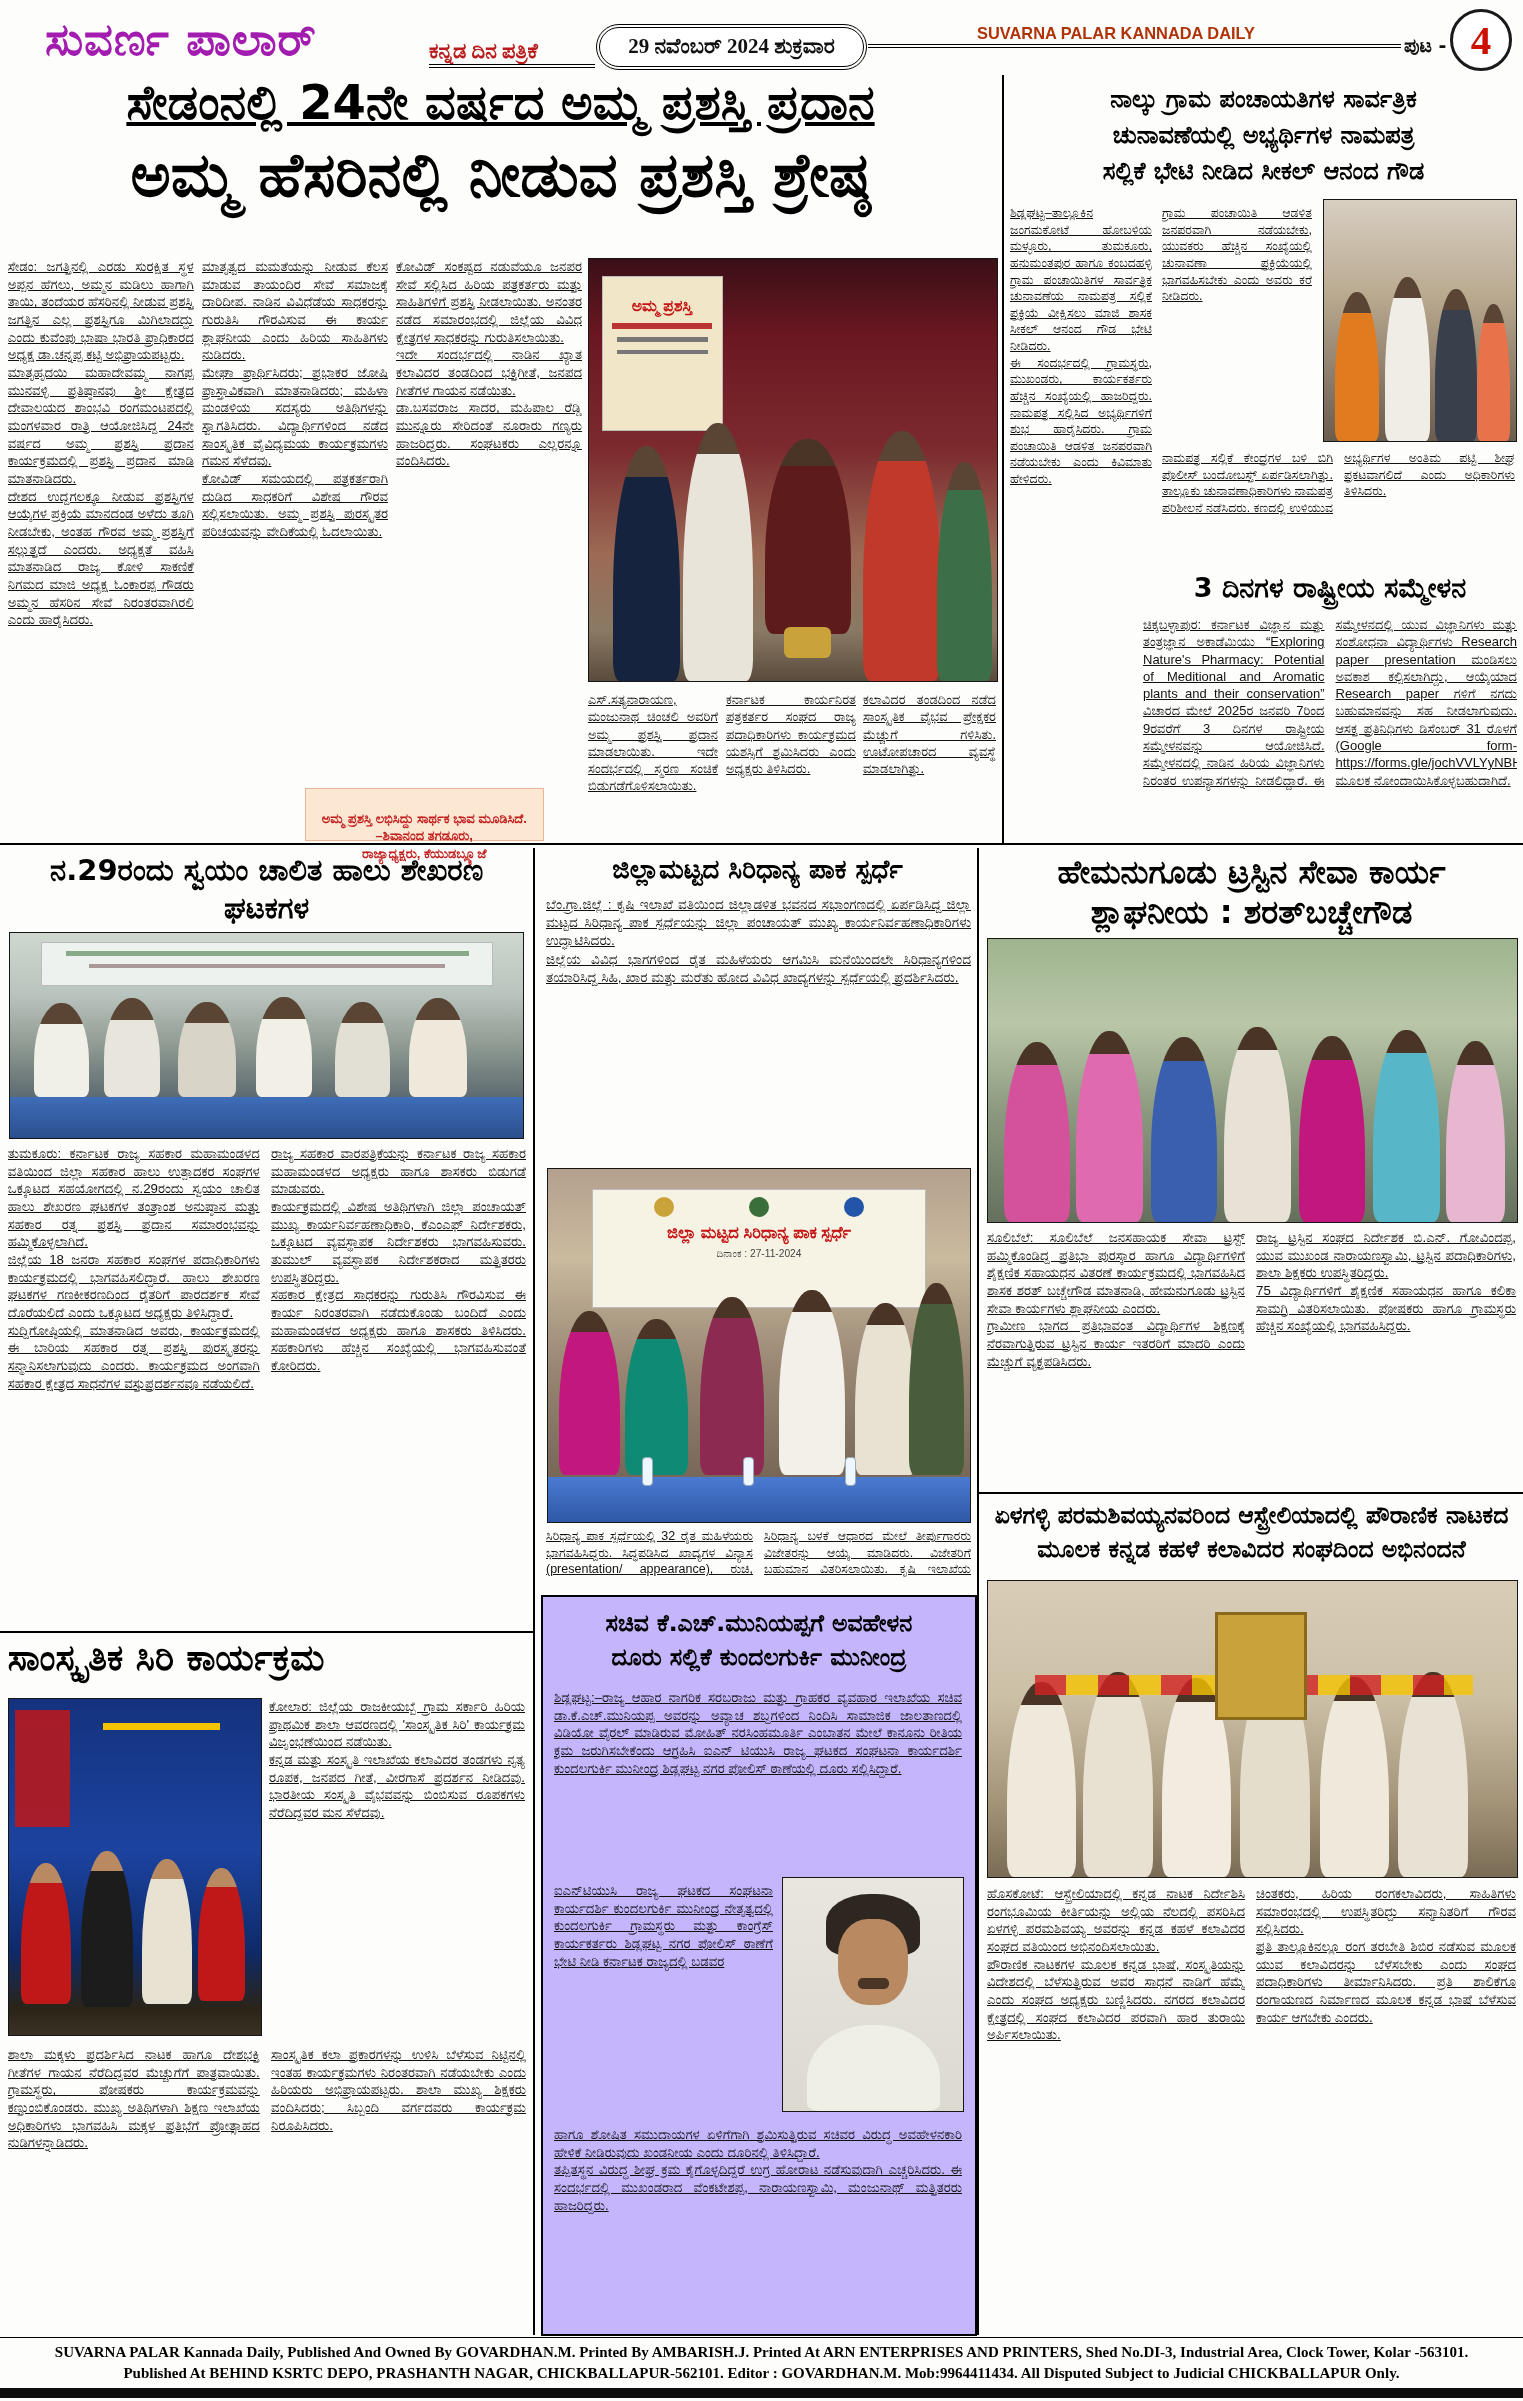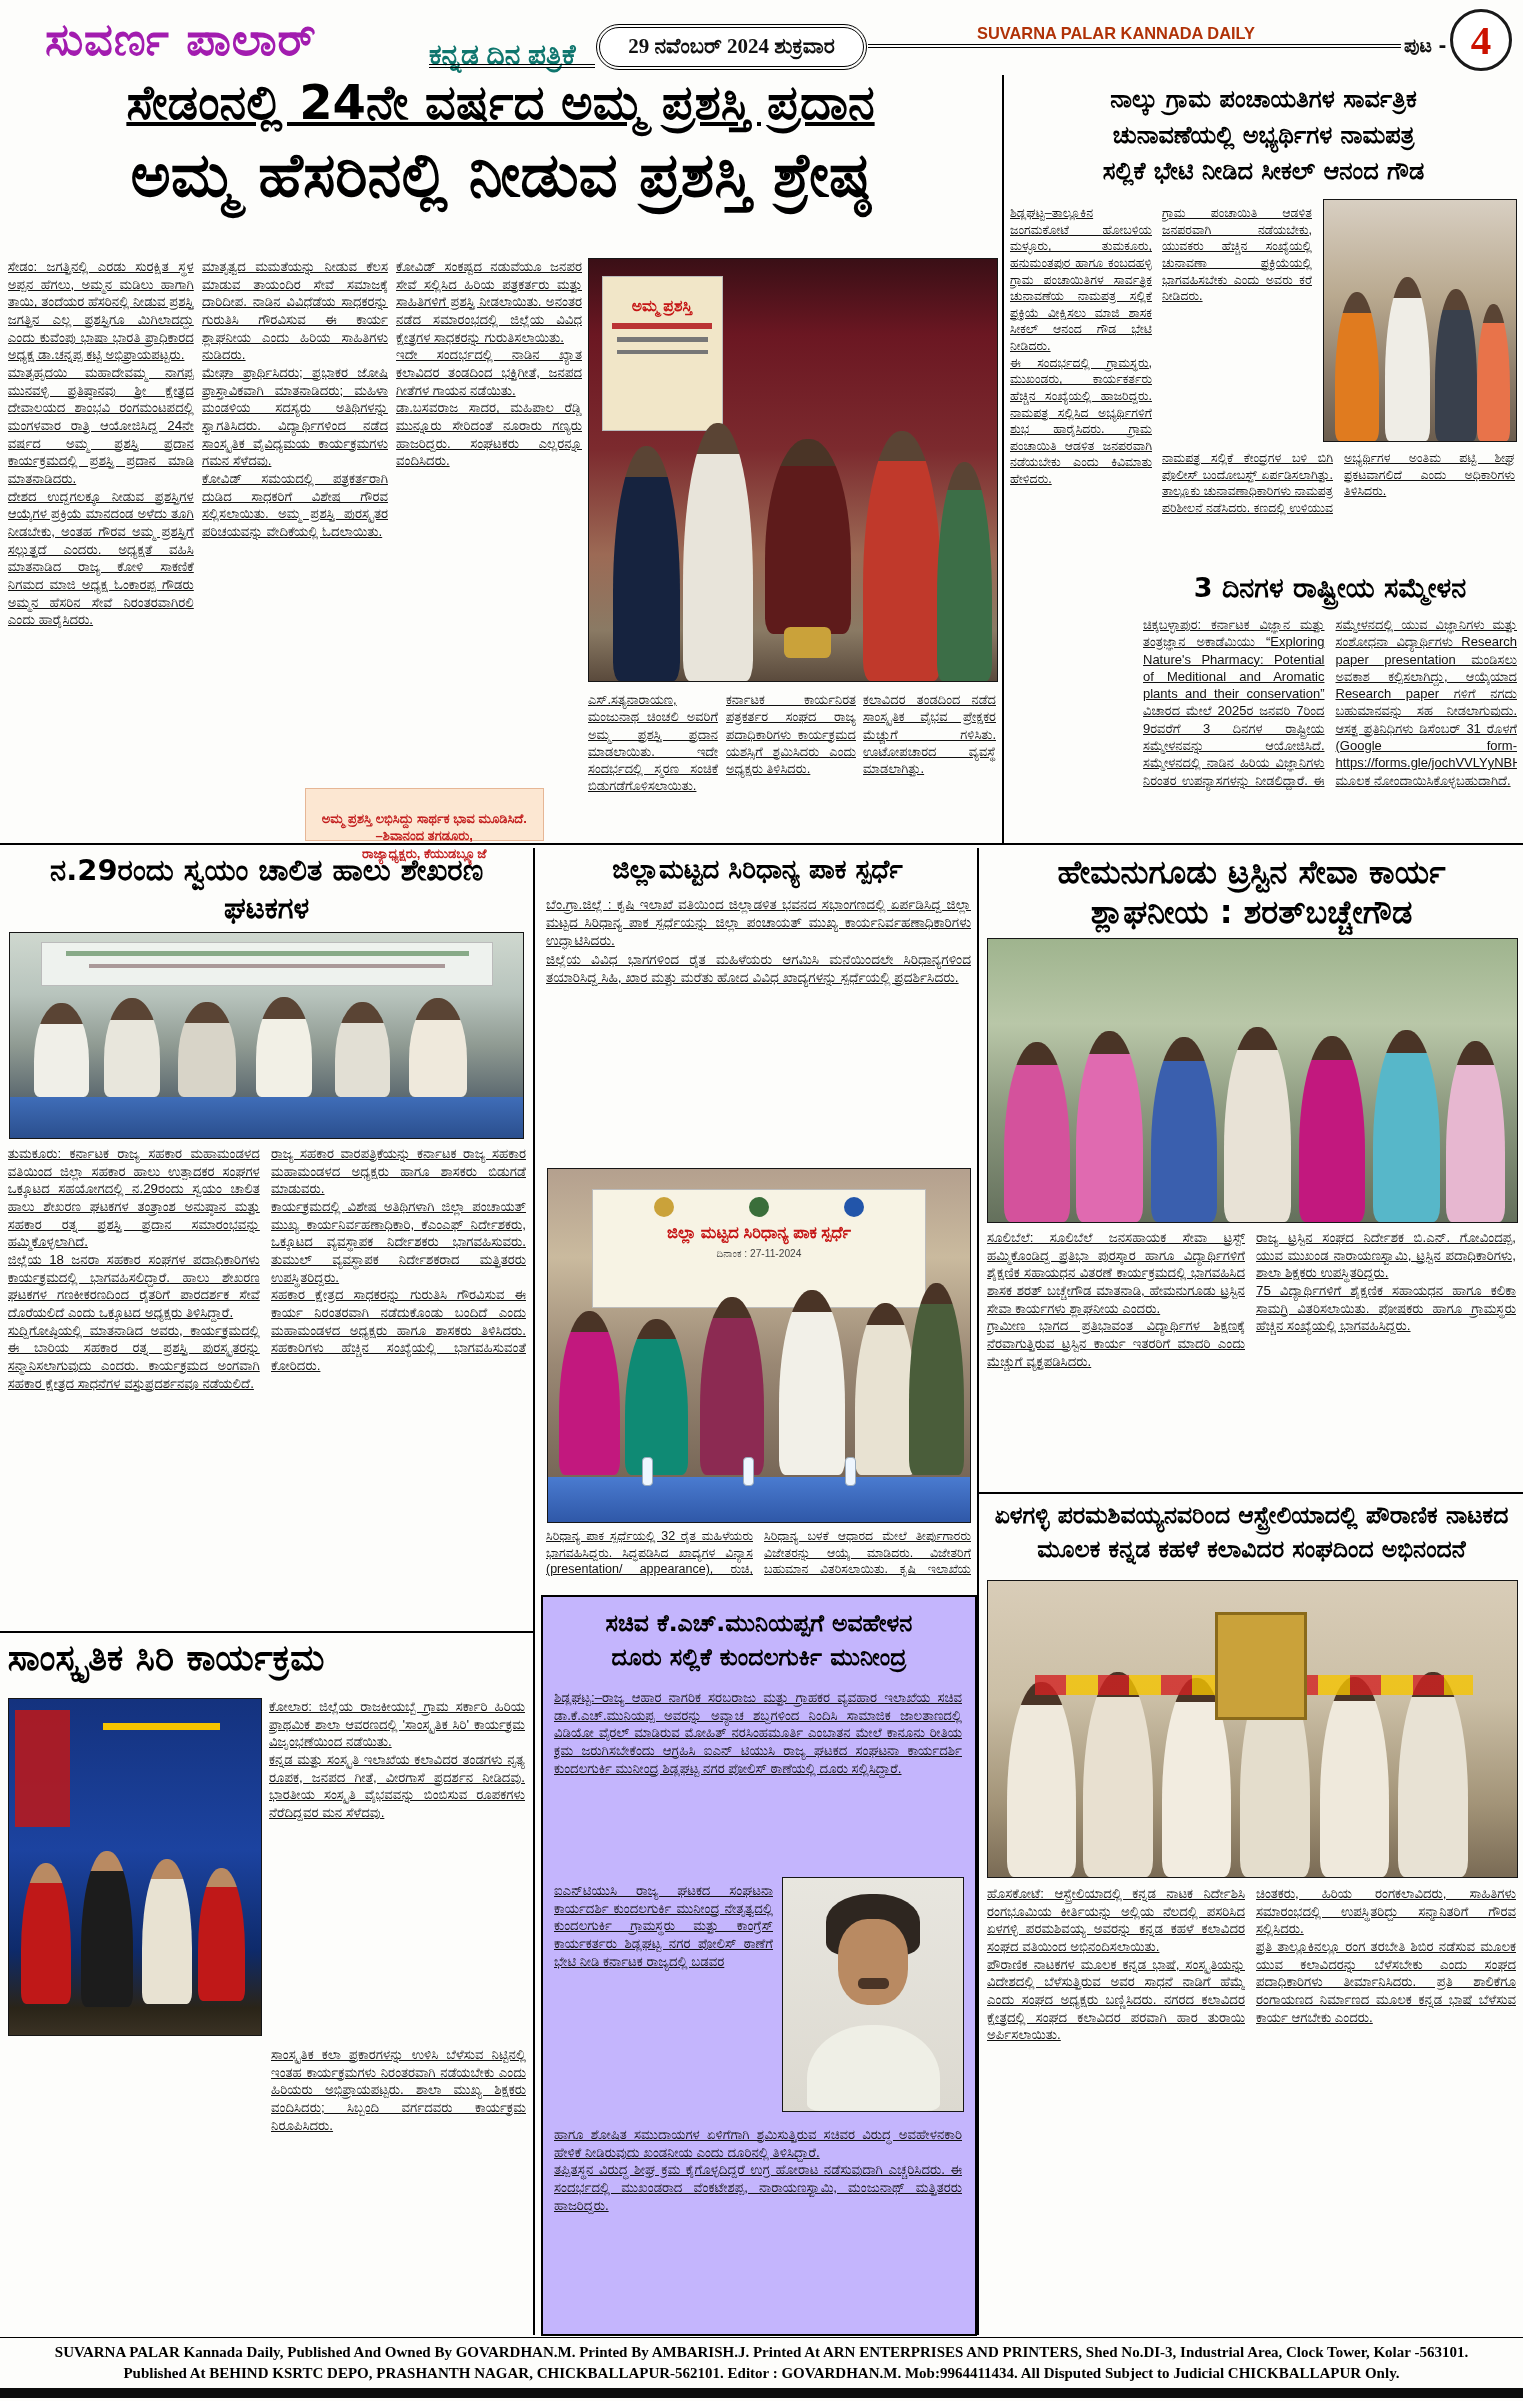--- a/index.html
+++ b/index.html
@@ -7,21 +7,21 @@
         font-family:"Liberation Sans",sans-serif;color:#111;overflow:hidden;}
   .abs{position:absolute;}
   .just{text-align:justify;line-height:1.33;overflow:hidden;white-space:pre-line;text-decoration:underline;}
   .kn-head{font-family:"DejaVu Sans",sans-serif;font-weight:bold;color:#000;text-align:center;line-height:1.08;}
   .vrule{position:absolute;width:1.6px;background:#000;}
   .hrule{position:absolute;height:1.6px;background:#000;}
   .dblrule{position:absolute;height:2.3px;border-top:1.6px solid #000;border-bottom:1.6px solid #000;background:transparent;}
   .photo{position:absolute;border:1.6px solid #161616;overflow:hidden;}
   .fig{position:absolute;border-radius:48% 48% 10% 10% / 62% 62% 8% 8%;}
   .masthead-title{font-family:"DejaVu Sans",sans-serif;font-weight:bold;color:#a21caf;font-size:45px;letter-spacing:0.8px;}
-  .masthead-sub{font-family:Liberation Sans, sans-serif;font-weight:bold;color:#0f766e;font-size:28px;}
+  .masthead-sub{font-family:Liberation Serif, serif;font-weight:bold;color:#b91c1c;font-size:21px;}
   .datebox{border:1.6px solid #000;outline:1.6px solid #000;outline-offset:2.3px;border-radius:22px;
            display:flex;align-items:center;justify-content:center;
            font-family:"Liberation Serif",serif;font-weight:bold;font-size:21px;background:#fff;}
   .eng-title{font-family:"Liberation Sans",sans-serif;font-weight:bold;color:#b03207;font-size:16.4px;letter-spacing:0px;}
   .page-circle{border:3.1px solid #1a1a1a;border-radius:50%;display:flex;align-items:center;justify-content:center;
                background:#fff;box-shadow:0 0 0 1.6px #fff;}
   .page-circle span{color:#cc1100;font-weight:bold;font-size:41px;font-family:"Liberation Serif",serif;}
   .quotebox{background:#fce7d2;border:0.8px solid #e6b695;color:#c21d1d;font-weight:bold;
             font-size:13px;line-height:1.35;padding:3.1px 6.3px;text-align:center;white-space:pre-line;}
   .footer-line{font-family:"Liberation Serif",serif;font-weight:bold;color:#000;text-align:center;width:100%;}
@@ -217,20 +217,21 @@
     <div class="fig" style="left:12.5px;bottom:31px;width:50px;height:141px;background:linear-gradient(180deg,#b98a62 0 14%,#c01818 14%);"></div>
     <div class="fig" style="left:72px;bottom:28px;width:52px;height:156px;background:linear-gradient(180deg,#b98a62 0 13%,#1c1c1c 13%);"></div>
     <div class="fig" style="left:133px;bottom:31px;width:50px;height:145px;background:linear-gradient(180deg,#b98a62 0 14%,#e8e2d2 14%);"></div>
     <div class="fig" style="left:189px;bottom:34px;width:47px;height:133px;background:linear-gradient(180deg,#b98a62 0 14%,#c01818 14%);"></div>
     <div style="position:absolute;left:6.3px;top:11px;width:55px;height:117px;background:#c01818;opacity:.85;"></div>
     <div style="position:absolute;left:94px;top:23.5px;width:117px;height:7.8px;background:#f5c400;"></div>
   </div>
 
   <div class="abs just" style="left:269px;top:1698px;width:256px;height:336px;font-size:13.3px;">ಕೋಲಾರ: ಜಿಲ್ಲೆಯ ರಾಜಕೀಯಬ್ಬೆ ಗ್ರಾಮ ಸರ್ಕಾರಿ ಹಿರಿಯ ಪ್ರಾಥಮಿಕ ಶಾಲಾ ಆವರಣದಲ್ಲಿ 'ಸಾಂಸ್ಕೃತಿಕ ಸಿರಿ' ಕಾರ್ಯಕ್ರಮ ವಿಜೃಂಭಣೆಯಿಂದ ನಡೆಯಿತು.
 ಕನ್ನಡ ಮತ್ತು ಸಂಸ್ಕೃತಿ ಇಲಾಖೆಯ ಕಲಾವಿದರ ತಂಡಗಳು ನೃತ್ಯ ರೂಪಕ, ಜನಪದ ಗೀತೆ, ವೀರಗಾಸೆ ಪ್ರದರ್ಶನ ನೀಡಿದವು. ಭಾರತೀಯ ಸಂಸ್ಕೃತಿ ವೈಭವವನ್ನು ಬಿಂಬಿಸುವ ರೂಪಕಗಳು ನೆರೆದಿದ್ದವರ ಮನ ಸೆಳೆದವು.</div>
+  <div class="abs just" style="left:7.8px;top:2046px;width:252px;height:285px;font-size:13.3px;">ಶಾಲಾ ಮಕ್ಕಳು ಪ್ರದರ್ಶಿಸಿದ ನಾಟಕ ಹಾಗೂ ದೇಶಭಕ್ತಿ ಗೀತೆಗಳ ಗಾಯನ ನೆರೆದಿದ್ದವರ ಮೆಚ್ಚುಗೆಗೆ ಪಾತ್ರವಾಯಿತು. ಗ್ರಾಮಸ್ಥರು, ಪೋಷಕರು ಕಾರ್ಯಕ್ರಮವನ್ನು ಕಣ್ತುಂಬಿಕೊಂಡರು. ಮುಖ್ಯ ಅತಿಥಿಗಳಾಗಿ ಶಿಕ್ಷಣ ಇಲಾಖೆಯ ಅಧಿಕಾರಿಗಳು ಭಾಗವಹಿಸಿ ಮಕ್ಕಳ ಪ್ರತಿಭೆಗೆ ಪ್ರೋತ್ಸಾಹದ ನುಡಿಗಳನ್ನಾಡಿದರು.</div>
   <div class="abs just" style="left:271px;top:2046px;width:255px;height:285px;font-size:13.3px;">ಸಾಂಸ್ಕೃತಿಕ ಕಲಾ ಪ್ರಕಾರಗಳನ್ನು ಉಳಿಸಿ ಬೆಳೆಸುವ ನಿಟ್ಟಿನಲ್ಲಿ ಇಂತಹ ಕಾರ್ಯಕ್ರಮಗಳು ನಿರಂತರವಾಗಿ ನಡೆಯಬೇಕು ಎಂದು ಹಿರಿಯರು ಅಭಿಪ್ರಾಯಪಟ್ಟರು. ಶಾಲಾ ಮುಖ್ಯ ಶಿಕ್ಷಕರು ವಂದಿಸಿದರು; ಸಿಬ್ಬಂದಿ ವರ್ಗದವರು ಕಾರ್ಯಕ್ರಮ ನಿರೂಪಿಸಿದರು.</div>
 
   <div class="abs" style="left:541px;top:1595px;width:432px;height:737px;border:2.3px solid #000;background:#c4b5fd;">
     <div class="kn-head" style="margin-top:9.4px;font-size:23.5px;line-height:1.45;">
       <div>ಸಚಿವ ಕೆ.ಎಚ್.ಮುನಿಯಪ್ಪಗೆ ಅವಹೇಳನ</div>
       <div>ದೂರು ಸಲ್ಲಿಕೆ ಕುಂದಲಗುರ್ಕಿ ಮುನೀಂದ್ರ</div>
     </div>
     <div class="just" style="position:absolute;left:11px;top:92px;width:408px;height:188px;font-size:13.3px;">ಶಿಡ್ಲಘಟ್ಟ:–ರಾಜ್ಯ ಆಹಾರ ನಾಗರಿಕ ಸರಬರಾಜು ಮತ್ತು ಗ್ರಾಹಕರ ವ್ಯವಹಾರ ಇಲಾಖೆಯ ಸಚಿವ ಡಾ.ಕೆ.ಎಚ್.ಮುನಿಯಪ್ಪ ಅವರನ್ನು ಅವ್ಯಾಚ ಶಬ್ದಗಳಿಂದ ನಿಂದಿಸಿ ಸಾಮಾಜಿಕ ಜಾಲತಾಣದಲ್ಲಿ ವಿಡಿಯೋ ವೈರಲ್ ಮಾಡಿರುವ ಮೋಹಿತ್ ನರಸಿಂಹಮೂರ್ತಿ ಎಂಬಾತನ ಮೇಲೆ ಕಾನೂನು ರೀತಿಯ ಕ್ರಮ ಜರುಗಿಸಬೇಕೆಂದು ಆಗ್ರಹಿಸಿ ಐಎನ್ ಟಿಯುಸಿ ರಾಜ್ಯ ಘಟಕದ ಸಂಘಟನಾ ಕಾರ್ಯದರ್ಶಿ ಕುಂದಲಗುರ್ಕಿ ಮುನೀಂದ್ರ ಶಿಡ್ಲಘಟ್ಟ ನಗರ ಪೋಲಿಸ್ ಠಾಣೆಯಲ್ಲಿ ದೂರು ಸಲ್ಲಿಸಿದ್ದಾರೆ.</div>
     <div class="just" style="position:absolute;left:11px;top:285px;width:219px;height:239px;font-size:13.3px;">ಐಎನ್‌ಟಿಯುಸಿ ರಾಜ್ಯ ಘಟಕದ ಸಂಘಟನಾ ಕಾರ್ಯದರ್ಶಿ ಕುಂದಲಗುರ್ಕಿ ಮುನೀಂದ್ರ ನೇತೃತ್ವದಲ್ಲಿ ಕುಂದಲಗುರ್ಕಿ ಗ್ರಾಮಸ್ಥರು ಮತ್ತು ಕಾಂಗ್ರೆಸ್ ಕಾರ್ಯಕರ್ತರು ಶಿಡ್ಲಘಟ್ಟ ನಗರ ಪೋಲಿಸ್ ಠಾಣೆಗೆ ಭೇಟಿ ನೀಡಿ ಕರ್ನಾಟಕ ರಾಜ್ಯದಲ್ಲಿ ಬಡವರ</div>
     <div class="photo" style="left:239px;top:280px;width:180px;height:233px;background:linear-gradient(180deg,#e8e6df 0%,#dcd9d0 100%);">

